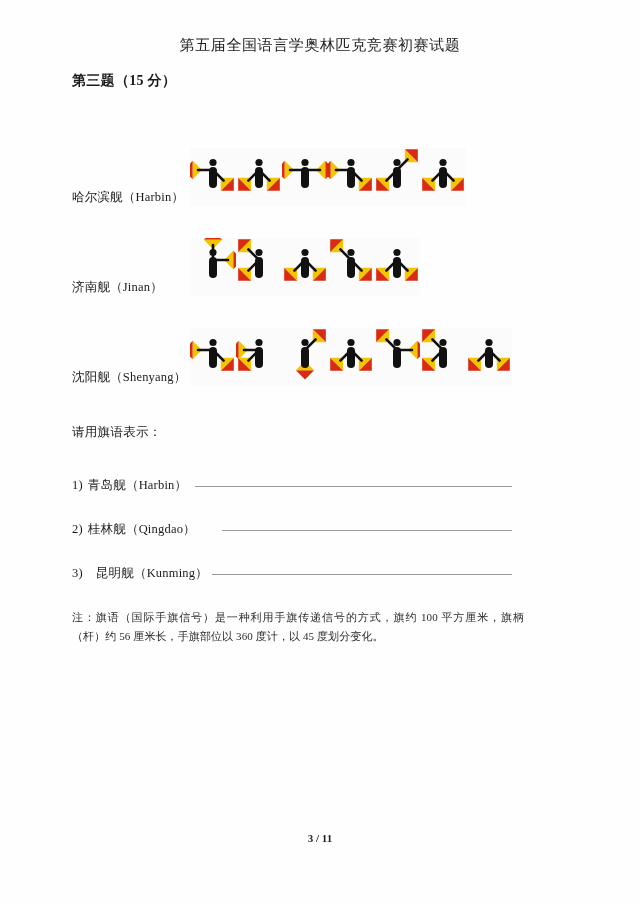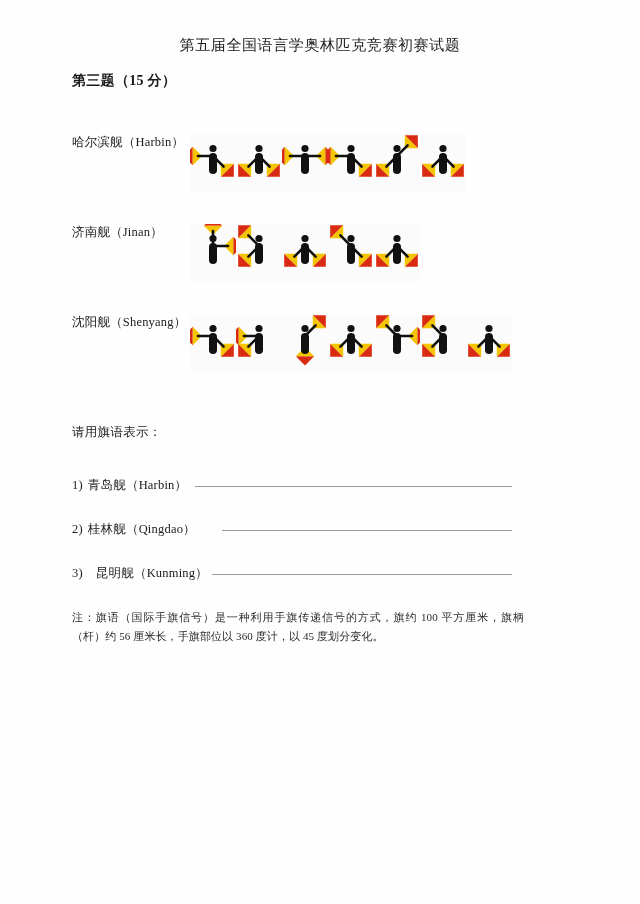--- a/index.html
+++ b/index.html
@@ -50,21 +50,21 @@
     letter-spacing: 0.3px;
   }
 
   
   .sema-row {
     position: absolute;
     left: 72px;
     width: 500px;
     height: 72px;
     display: flex;
-    align-items: flex-start;
+    align-items: flex-end;
   }
   #row-harbin   { top: 134px; }
   #row-jinan    { top: 224px; }
   #row-shenyang { top: 314px; }
 
   .ship-label {
     font-size: 12.5px;
     white-space: nowrap;
     width: 118px;
     flex: 0 0 118px;
@@ -494,14 +494,15 @@
   </div>
 
   <div class="q-item" id="q-3">
     <span class="q-text">3)</span>
     <span class="q-text" style="margin-left:13px">昆明舰（Kunming）</span>
     <span class="q-rule"></span>
   </div>
 
   <div class="footnote">注：旗语（国际手旗信号）是一种利用手旗传递信号的方式，旗约 100 平方厘米，旗柄（杆）约 56 厘米长，手旗部位以 360 度计，以 45 度划分变化。</div>
 
+  <div class="page-footer">3 / 11</div>
 
 </div>
 
 </body></html>

